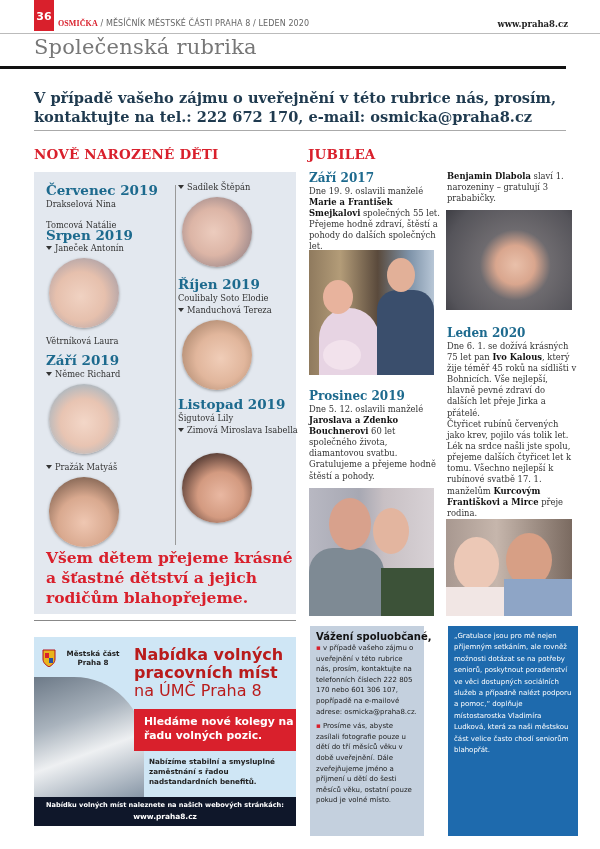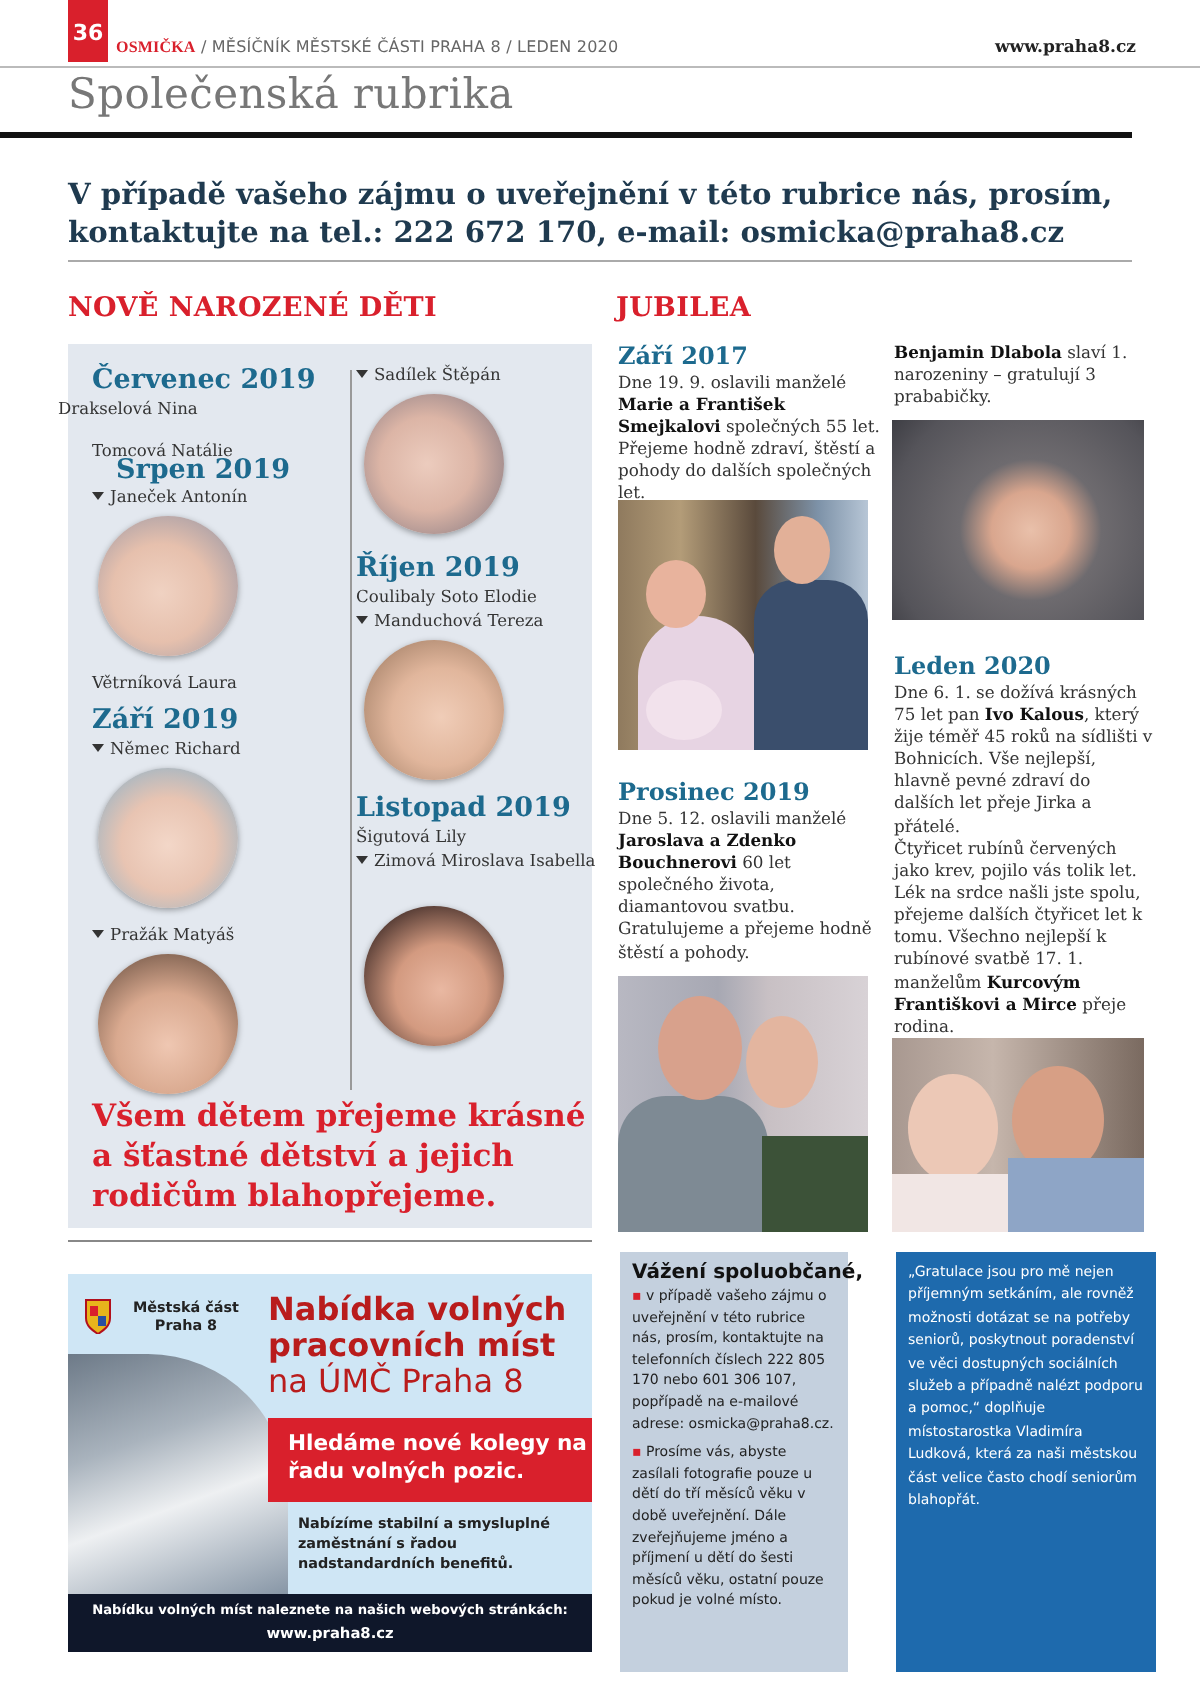--- a/index.html
+++ b/index.html
@@ -74,24 +74,24 @@
   <div>V případě vašeho zájmu o uveřejnění v této rubrice nás, prosím,</div>
   <div>kontaktujte na tel.: 222 672 170, e-mail: osmicka@praha8.cz</div>
 </div>
 <div class="abs hr-intro"></div>
 
 <div class="abs col-head" style="left:34px; top:146px;">NOVĚ NAROZENÉ DĚTI</div>
 <div class="abs births-box"></div>
 <div class="abs divider-v"></div>
 
 <div class="abs month" style="left:46px; top:182px;">Červenec 2019</div>
-<div class="abs name" style="left:29px; top:199px;">Drakselová Nina</div>
+<div class="abs name" style="left:46px; top:199px;">Drakselová Nina</div>
 <div class="abs name" style="left:46px; top:220px;">Tomcová Natálie</div>
 
-<div class="abs month" style="left:58px; top:227px;text-align:right;">Srpen 2019</div>
+<div class="abs month" style="left:46px; top:227px;text-align:right;">Srpen 2019</div>
 <div class="abs name" style="left:46px; top:243px;"><span class="tri"></span><span>Janeček Antonín</span></div>
 <div class="abs baby" style="left:49px; top:258px; background: radial-gradient(circle at 45% 55%, #f0d2c2 0%, #e6c0ad 45%, #b5a6a8 75%, #8e8690 100%);"></div>
 <div class="abs name" style="left:46px; top:336px;">Větrníková Laura</div>
 
 <div class="abs month" style="left:46px; top:352px;">Září 2019</div>
 <div class="abs name" style="left:46px; top:369px;"><span class="tri"></span><span>Němec Richard</span></div>
 <div class="abs baby" style="left:49px; top:384px; background: radial-gradient(circle at 50% 55%, #f3d7c8 0%, #e8c4b2 45%, #a7b7c2 80%, #5d86a6 100%);"></div>
 <div class="abs name" style="left:46px; top:462px;"><span class="tri"></span><span>Pražák Matyáš</span></div>
 <div class="abs baby" style="left:49px; top:477px; background: radial-gradient(circle at 50% 65%, #efc7b2 0%, #d9a98f 45%, #8a6a58 80%, #5a4438 100%);"></div>
 

